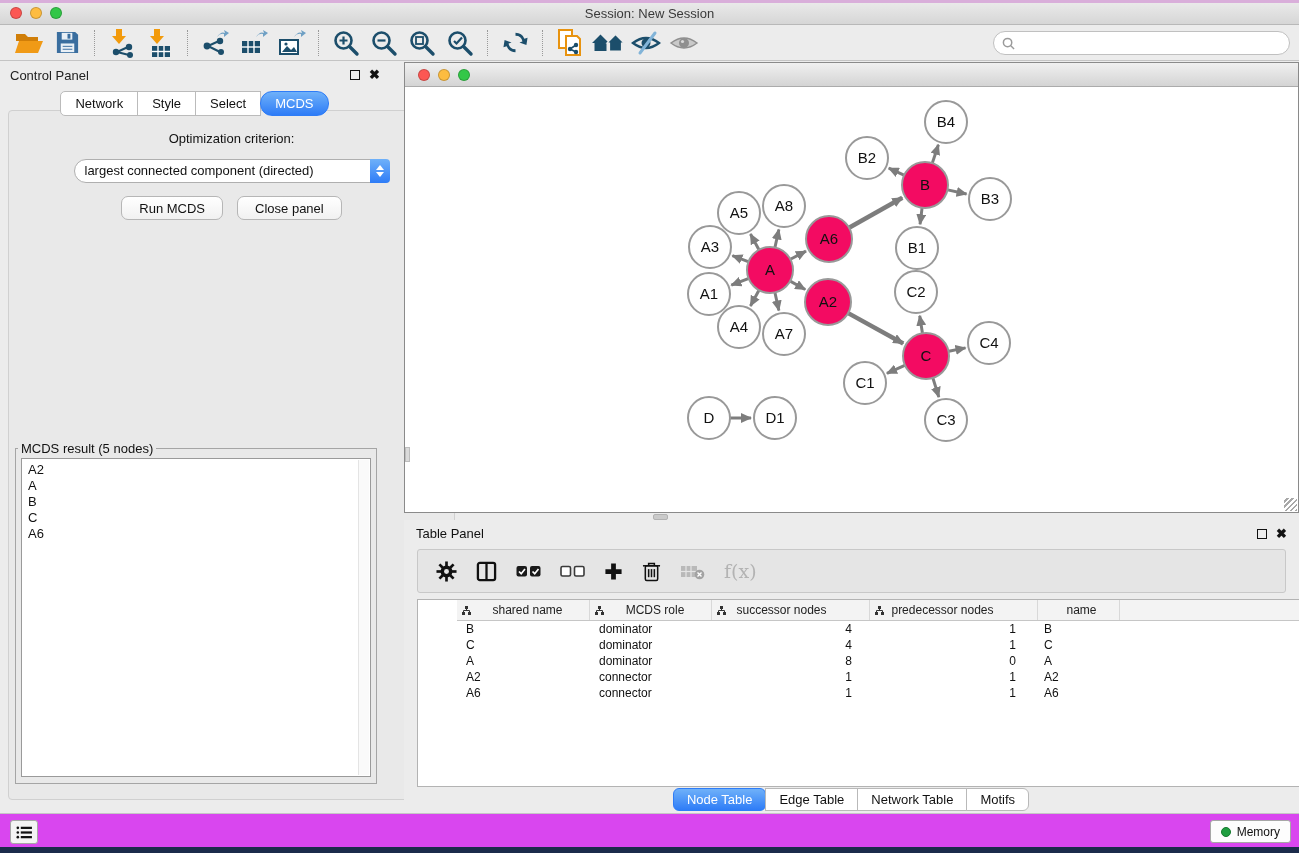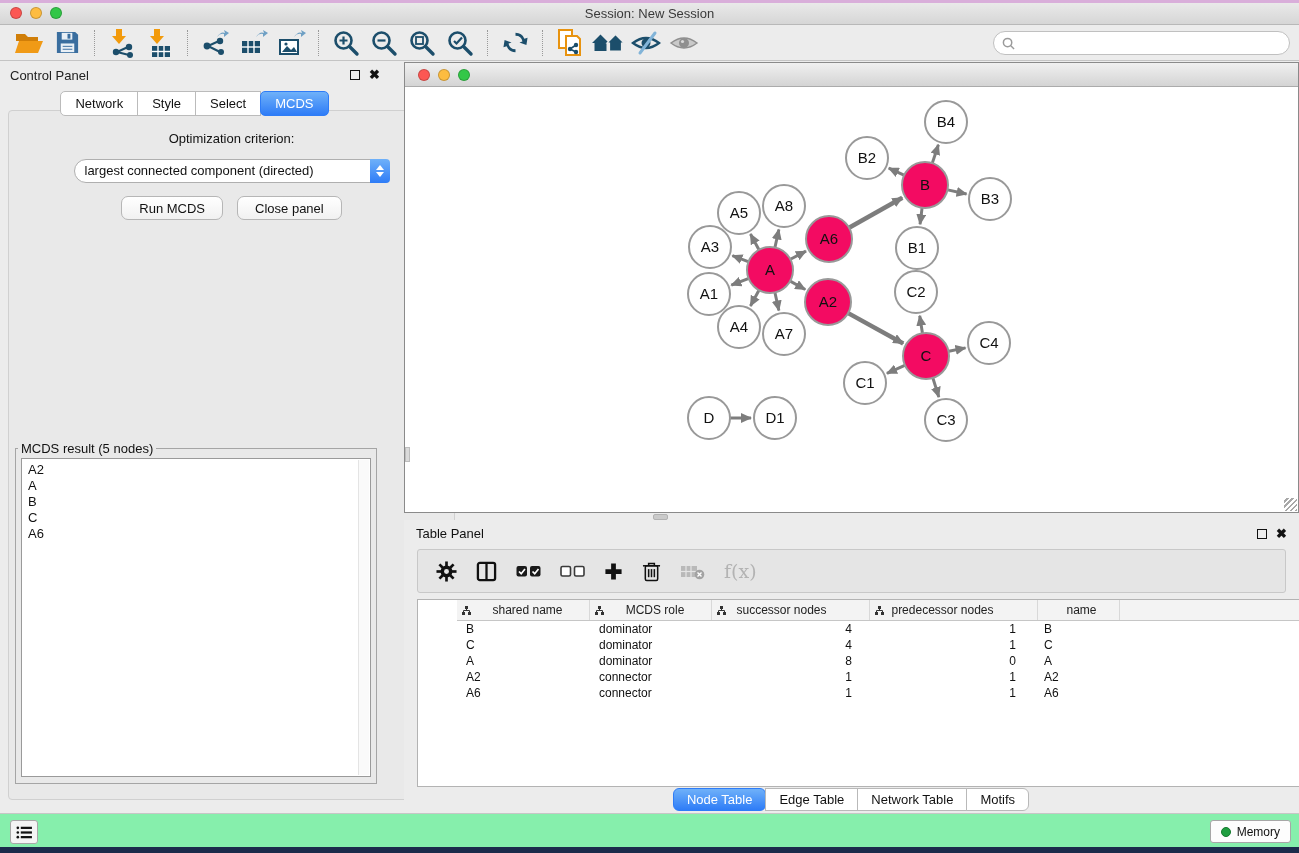--- a/index.html
+++ b/index.html
@@ -26,21 +26,21 @@
 
   
   .control-panel { position:absolute; left:0; top:61px; width:390px; height:752px; background:#ECECEC; }
   .cp-header { height:28px; display:flex; align-items:center; padding:0 10px; font-size:13px; color:#222; }
   .panel-btns { margin-left:auto; display:flex; gap:9px; align-items:center; }
   .float-box { width:10px; height:10px; border:1.5px solid #111; display:inline-block; }
   .close-x { font-size:13px; font-weight:bold; color:#111; line-height:10px; }
   .cp-tabs { display:flex; justify-content:center; margin-top:2px; position:relative; z-index:2; }
   .cp-tab { background:#fff; border:1px solid #BBB; margin-left:-1px; padding:4px 14px; font-size:13px; color:#111; }
   .cp-tab:first-child { border-radius:5px 0 0 5px; }
-  .cp-tab.active { background:linear-gradient(#6FB1F9,#2E7CF7); color:#fff; border-color:#2E7CF7; border-radius:5px; }
+  .cp-tab.active { background:linear-gradient(#6FB1F9,#2E7CF7); color:#fff; border-color:#2E7CF7; border-radius:12px; }
   .cp-body { position:absolute; left:8px; top:49px; width:447px; height:690px;
     background:#E9E9E9; border:1px solid #D0D0D0; border-radius:4px; }
   .opt-label { text-align:center; margin-top:20px; font-size:13px; }
   .dropdown { position:relative; width:316px; height:24px; margin:13px auto 12px; background:#fff;
     border:1px solid #AFAFAF; border-radius:12px; font-size:13px; line-height:22px; padding-left:10px; }
   .dd-stepper { position:absolute; right:-1px; top:-1px; width:20px; height:24px; border-radius:0 4px 4px 0;
     background:linear-gradient(#6FB1F9,#2E7CF7); display:flex; flex-direction:column; align-items:center; justify-content:center; gap:2px; }
   .dd-up { width:0; height:0; border-left:4px solid transparent; border-right:4px solid transparent; border-bottom:5px solid #fff; }
   .dd-down { width:0; height:0; border-left:4px solid transparent; border-right:4px solid transparent; border-top:5px solid #fff; }
   .cp-buttons { display:flex; justify-content:center; gap:14px; margin-top:13px; }
@@ -83,21 +83,21 @@
   .c0{width:133px; padding-left:9px;} .c1{width:122px; padding-left:9px;}
   .c2{width:158px; text-align:right; padding-right:18px;} .c3{width:168px; text-align:right; padding-right:22px;}
   .c4{width:82px; padding-left:6px;} .c5{flex:1;}
   .tp-tabs { position:absolute; left:0; right:0; top:268px; display:flex; justify-content:center; }
   .tp-tab { background:#fff; border:1px solid #B9B9B9; margin-left:-1px; padding:3px 13px; font-size:13px; color:#111; }
   .tp-tab:first-child { border-radius:6px 0 0 6px; }
   .tp-tab:last-child { border-radius:0 6px 6px 0; }
   .tp-tab.active { background:linear-gradient(#6FB1F9,#2E7CF7); color:#fff; border-color:#2E7CF7; border-radius:6px; }
 
   
-  .statusbar { position:absolute; left:0; top:813px; width:1299px; height:34px; background:#86efac; border-top:1px solid #C6C6C6; }
+  .statusbar { position:absolute; left:0; top:813px; width:1299px; height:34px; background:#d946ef; border-top:1px solid #C6C6C6; }
   .list-btn { position:absolute; left:10px; top:6px; width:28px; height:24px; background:#F4F4F4;
     border:1px solid #A7A7A7; border-radius:3px; display:flex; align-items:center; justify-content:center; }
   .memory-btn { position:absolute; right:8px; top:6px; height:23px; background:#FDFDFD; border:1px solid #A7A7A7;
     border-radius:3px; display:flex; align-items:center; gap:6px; padding:0 10px; font-size:12px; }
   .mem-dot { width:10px; height:10px; border-radius:50%; background:#1F9E40; border:1px solid #157A2E; }
   .bottom-strip { position:absolute; left:0; top:847px; width:1299px; height:6px; background:#1B2B4B; }
 </style>
 </head>
 <body>
 

